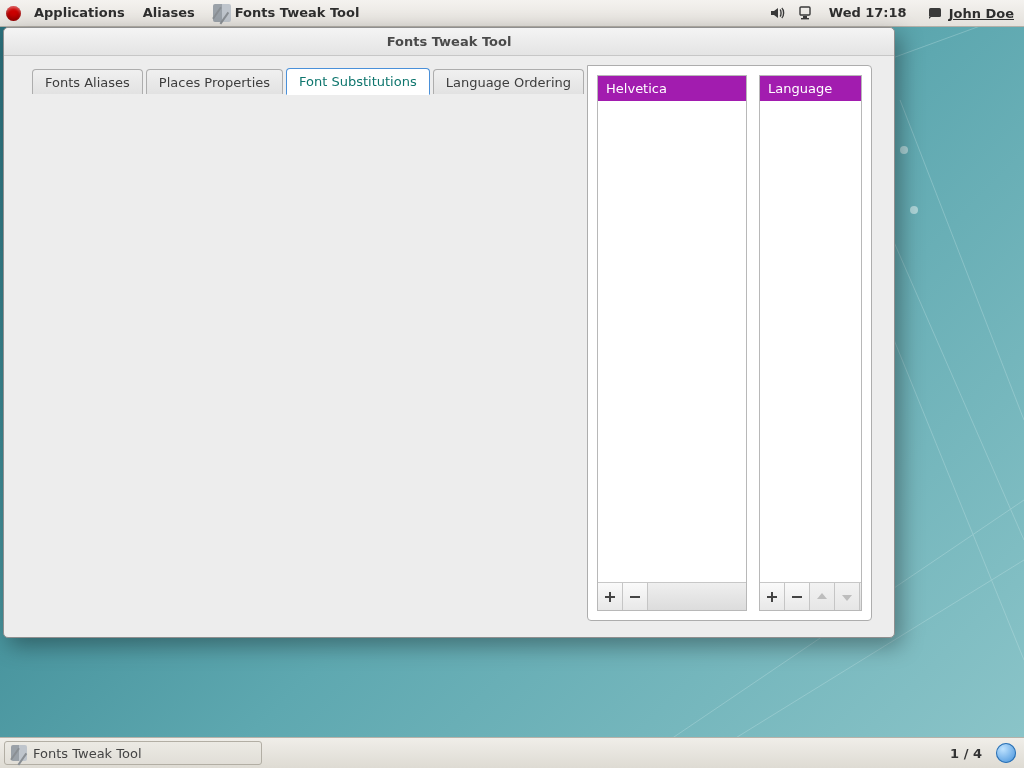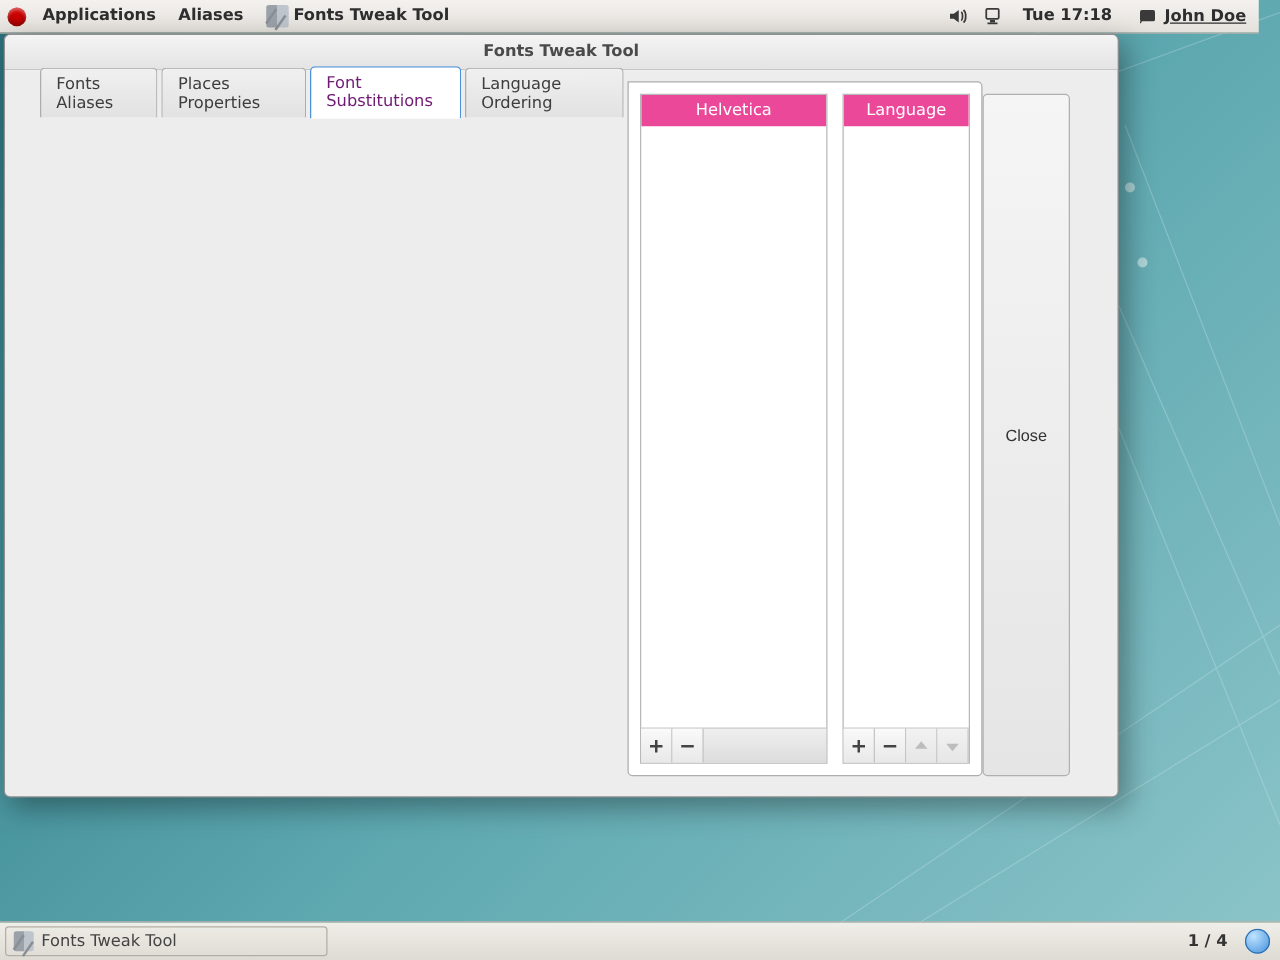--- a/index.html
+++ b/index.html
@@ -1,20 +1,20 @@
 <!DOCTYPE html>
 <html><head>
 <meta charset="utf-8">
 <style>
   html,body{margin:0;padding:0;width:1024px;height:768px;font-family:"DejaVu Sans","Cantarell",sans-serif;font-size:13px;overflow:hidden;}
   body{background:linear-gradient(135deg,#2a6e7a 0%,#3d8a94 25%,#5ea8b0 55%,#8cc5c9 100%);
        position:relative;}
   .bg-lines{position:absolute;right:0;top:0;width:100%;height:100%;pointer-events:none;opacity:.5;}
   
-  .top-panel{position:absolute;top:0;left:0;right:17px;height:26px;
+  .top-panel{position:absolute;top:0;left:0;right:0;height:26px;
     background:linear-gradient(#f4f2ef,#e4e1dc);border-bottom:1px solid #b4b0a8;
     display:flex;align-items:center;color:#2e2e2e;font-weight:bold;font-size:13px;}
   .top-panel .left{display:flex;align-items:center;}
   .top-panel .item{padding:0 9px;line-height:26px;cursor:default;}
   .hat{width:15px;height:15px;border-radius:50%;background:#cc0000;display:inline-block;margin:0 4px 0 6px;vertical-align:middle;box-shadow:inset 0 -3px 4px rgba(0,0,0,.3),inset 0 2px 3px rgba(255,255,255,.4);}
   .task-active{display:flex;align-items:center;}
   .tool-ico{width:18px;height:18px;display:inline-block;background:
     conic-gradient(#bfc5cc 0 50%,#9aa1a8 0 100%);border-radius:2px;margin-right:4px;
     position:relative;}
   .tool-ico::after{content:"";position:absolute;width:2px;height:14px;background:#8a8f94;left:3px;top:2px;transform:rotate(35deg);box-shadow:9px 0 0 #8a8f94;}
@@ -39,29 +39,29 @@
   .titlebar{height:27px;line-height:27px;text-align:center;font-weight:bold;color:#4a4a4a;
     background:linear-gradient(#f4f4f4,#e4e4e4);border-bottom:1px solid #c7c7c7;
     border-radius:5px 5px 0 0;}
   .content{flex:1;padding:9px 22px 16px 22px;display:flex;flex-direction:row;}
   
   .tabbar{display:flex;align-items:flex-end;padding-left:6px;height:29px;}
   .tab{padding:5px 12px 4px;border:1px solid #adadad;border-bottom:none;
     background:linear-gradient(#f0f0f0,#e2e2e2);color:#3d3d3d;
     border-radius:4px 4px 0 0;margin-right:3px;font-size:13px;cursor:default;}
   .tab.active{background:#fff;border:1px solid #4a90d9;border-bottom:1px solid #fff;
-    position:relative;z-index:2;color:#701a75;margin-bottom:-1px;padding-bottom:5px;}
+    position:relative;z-index:2;color:#0f766e;margin-bottom:-1px;padding-bottom:5px;}
   .tabpage{flex:1;background:#fff;border:1px solid #adadad;border-radius:0 4px 4px 4px;
     position:relative;z-index:1;padding:9px;display:flex;gap:12px;}
   
   .pane{flex:1;border:1px solid #b8b8b8;display:flex;flex-direction:column;background:#fff;}
   .pane.left{flex:0 0 148px;}
   .pane .list{flex:1;overflow:auto;}
   .row{padding:5px 8px;color:#222;}
-  .row.sel{background:#ec4899;color:#fff;text-align:center;}
+  .row.sel{background:#a21caf;color:#fff;}
   .toolbar{height:27px;background:linear-gradient(#efefef,#dcdcdc);border-top:1px solid #c7c7c7;
     display:flex;align-items:stretch;}
   .tbtn{width:24px;border-right:1px solid #c5c5c5;display:flex;align-items:center;justify-content:center;
     background:linear-gradient(#fafafa,#e8e8e8);color:#444;cursor:default;}
   .tbtn.dis{color:#b7b7b7;background:linear-gradient(#f2f2f2,#e6e6e6);}
   .tbtn svg{width:12px;height:12px;}
   
   .footer{display:flex;justify-content:flex-end;padding:10px 16px 0 0;}
   .btn{min-width:70px;padding:5px 16px;border:1px solid #b0b0b0;border-radius:4px;
     background:linear-gradient(#f5f5f5,#e5e5e5);color:#333;font-size:13px;cursor:default;}
@@ -101,21 +101,21 @@
           <path fill="none" stroke="#3a3a3a" stroke-width="1.4" d="M11 4.5c1.4 1 1.4 6 0 7M12.8 3c2.4 1.8 2.4 8.2 0 10"></path>
         </svg>
     </span>
     <span class="tray-ico">
       <svg viewBox="0 0 16 16">
           <rect x="3" y="2" width="10" height="8" rx="1" fill="none" stroke="#3a3a3a" stroke-width="1.4"></rect>
           <rect x="6" y="11" width="4" height="2" fill="#3a3a3a"></rect>
           <rect x="4" y="13" width="8" height="1.4" fill="#3a3a3a"></rect>
         </svg>
     </span>
-    <span class="item" style="padding:0 10px">Tue 17:18</span>
+    <span class="item" style="padding:0 10px">Wed 17:18</span>
     <span class="user-area">
       <span class="tray-ico">
         <svg viewBox="0 0 16 16">
             <rect x="2" y="3" width="12" height="9" rx="1.5" fill="#3a3a3a"></rect>
             <path d="M4 12l-2 2v-2z" fill="#3a3a3a"></path>
           </svg>
       </span>
       <span>John Doe</span>
     </span>
   </div>
@@ -169,23 +169,20 @@
               </svg>
             </div>
           <div class="tbtn dis">
               <svg viewBox="0 0 12 12">
                 <path d="M6 10L1 4h10z" fill="#bdbdbd"></path>
               </svg>
             </div>
         </div>
       </div>
     </div>
-    <div class="footer">
-      <button class="btn">Close</button>
-    </div>
   </div>
 </div>
 
 <div class="bottom-panel">
   <div class="taskbar-btn">
     <span class="tool-ico"></span>
     <span>Fonts Tweak Tool</span>
   </div>
   <span class="ws">1 / 4</span>
   <span class="ws-ico"></span>

